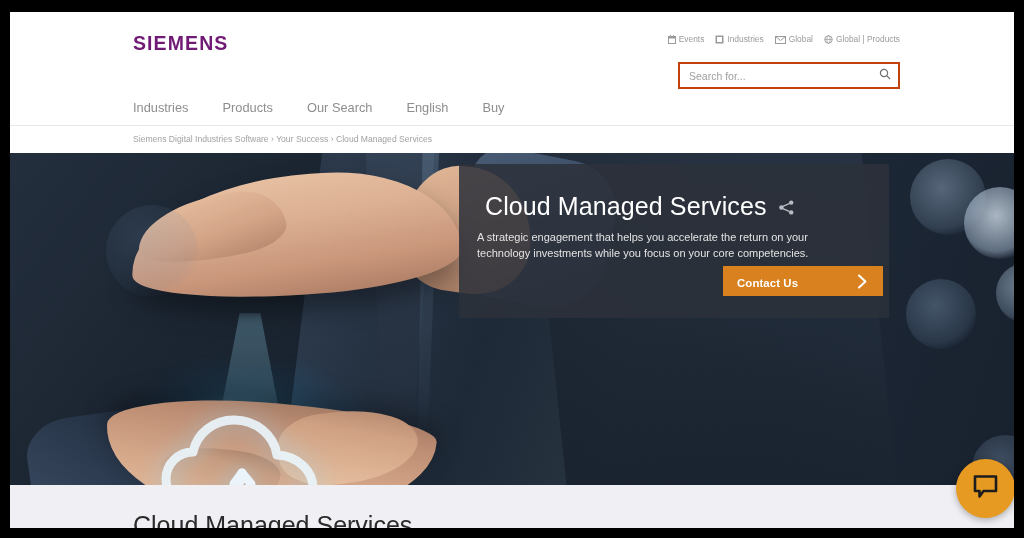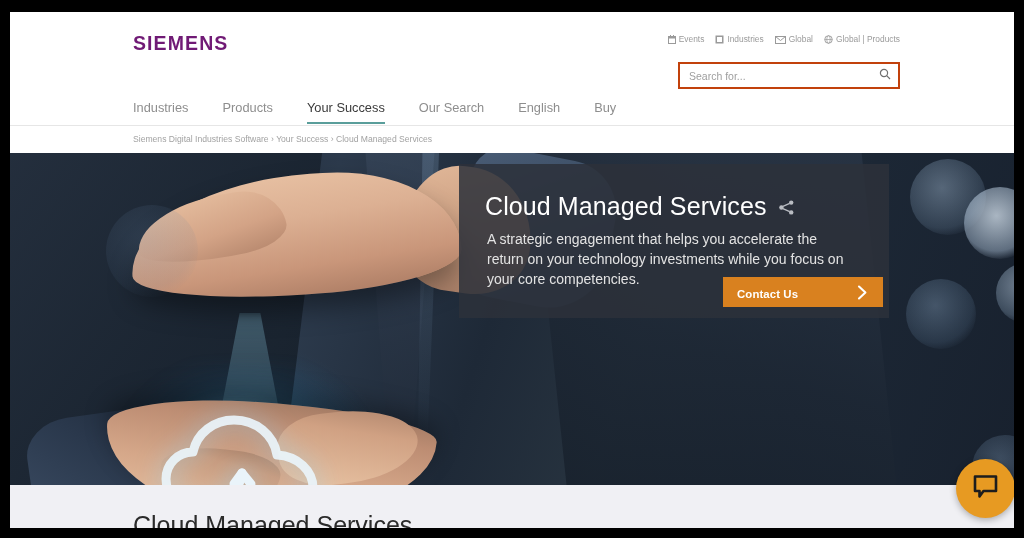--- a/index.html
+++ b/index.html
@@ -348,41 +348,40 @@
     letter-spacing: .1px;
     white-space: nowrap;
   }
   .share-btn {
     background: none; border: none; cursor: pointer;
     padding: 0; display: flex; align-items: center;
     margin-top: 5px;
   }
   .panel-sub {
     position: absolute;
-    left: 28px;
+    left: 18px;
     top: 66px;
     width: 370px;
-    font-size: 14px;
+    font-size: 11px;
     line-height: 1.42;
     color: #e3e3e3;
   }
   .cta-btn {
     position: absolute;
     left: 264px;
     top: 102px;
     width: 160px;
     height: 30px;
     background: #d9811f;
     border: none;
     cursor: pointer;
     display: flex;
     align-items: center;
     justify-content: space-between;
     padding: 4px 15px 0 14px;
-    margin-top: 11px;
   }
   .cta-label {
     font-size: 11.4px;
     font-weight: bold;
     color: #ffffff;
     letter-spacing: .1px;
   }
 
   
   .content-band {
@@ -487,21 +486,20 @@
             <circle cx="5" cy="5" r="3.6" fill="none" stroke="#707070" stroke-width="1.2"></circle>
             <line x1="7.7" y1="7.7" x2="11" y2="11" stroke="#707070" stroke-width="1.2"></line>
           </svg>
         </span>
       </button>
     </div>
 
     <nav class="main-nav">
       <div class="nav-item">Industries</div>
       <div class="nav-item">Products</div>
-      <div class="nav-item active">Your Success</div>
       <div class="nav-item">Our Search</div>
       <div class="nav-item">English</div>
       <div class="nav-item">Buy</div>
     </nav>
 
   </header>
 
   <div class="header-rule"></div>
 
   <div class="breadcrumb-bar">

